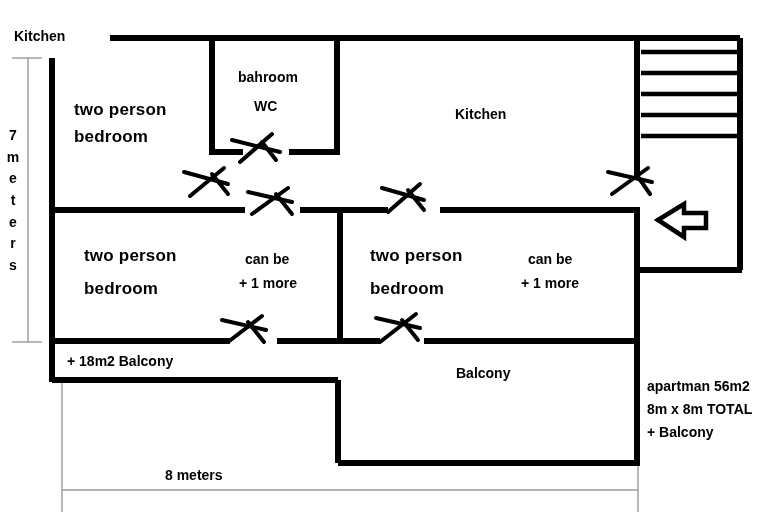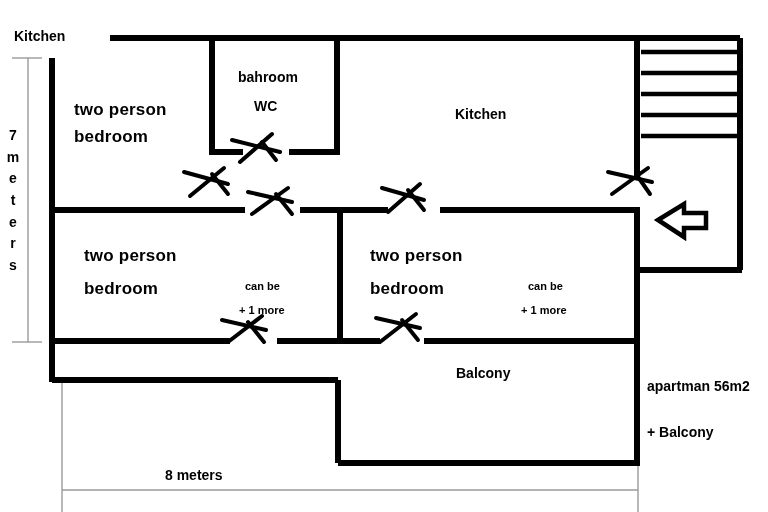--- a/index.html
+++ b/index.html
@@ -27,23 +27,22 @@
     color: #000000;
     white-space: nowrap;
     line-height: 1.28;
   }
   .lbl-room {
     font-size: 17px;
     font-weight: bold;
     letter-spacing: 0.2px;
   }
   .lbl-small {
-    font-size: 11px;
-    font-weight: bold;
-    margin-top: 28px;
+    font-size: 14px;
+    font-weight: bold;
   }
   .lbl-mid {
     font-size: 14px;
     font-weight: bold;
   }
   .lbl-red {
     font-size: 15px;
     font-weight: bold;
     color: #c0392b;
   }
@@ -201,22 +200,24 @@
 
   <div class="lbl lbl-small" style="left:245px; top:251px;">can be</div>
   <div class="lbl lbl-small" style="left:239px; top:275px;">+ 1 more</div>
 
   <div class="lbl lbl-room" style="left:370px; top:245px;">two person</div>
   <div class="lbl lbl-room" style="left:370px; top:278px;">bedroom</div>
 
   <div class="lbl lbl-small" style="left:528px; top:251px;">can be</div>
   <div class="lbl lbl-small" style="left:521px; top:275px;">+ 1 more</div>
 
+  <div class="lbl lbl-mid" style="left:67px; top:353px;">+ 18m2   Balcony</div>
 
   <div class="lbl lbl-mid" style="left:456px; top:365px;">Balcony</div>
 
 
   <div class="lbl lbl-mid" style="left:647px; top:378px;text-align:right;">apartman 56m2</div>
+  <div class="lbl lbl-mid" style="left:647px; top:401px;">8m x 8m TOTAL</div>
   <div class="lbl lbl-mid" style="left:647px; top:424px;">+ Balcony</div>
 
   <div class="lbl lbl-dim" style="left:165px; top:467px;">8 meters</div>
 
 </div>
 
 </body></html>

